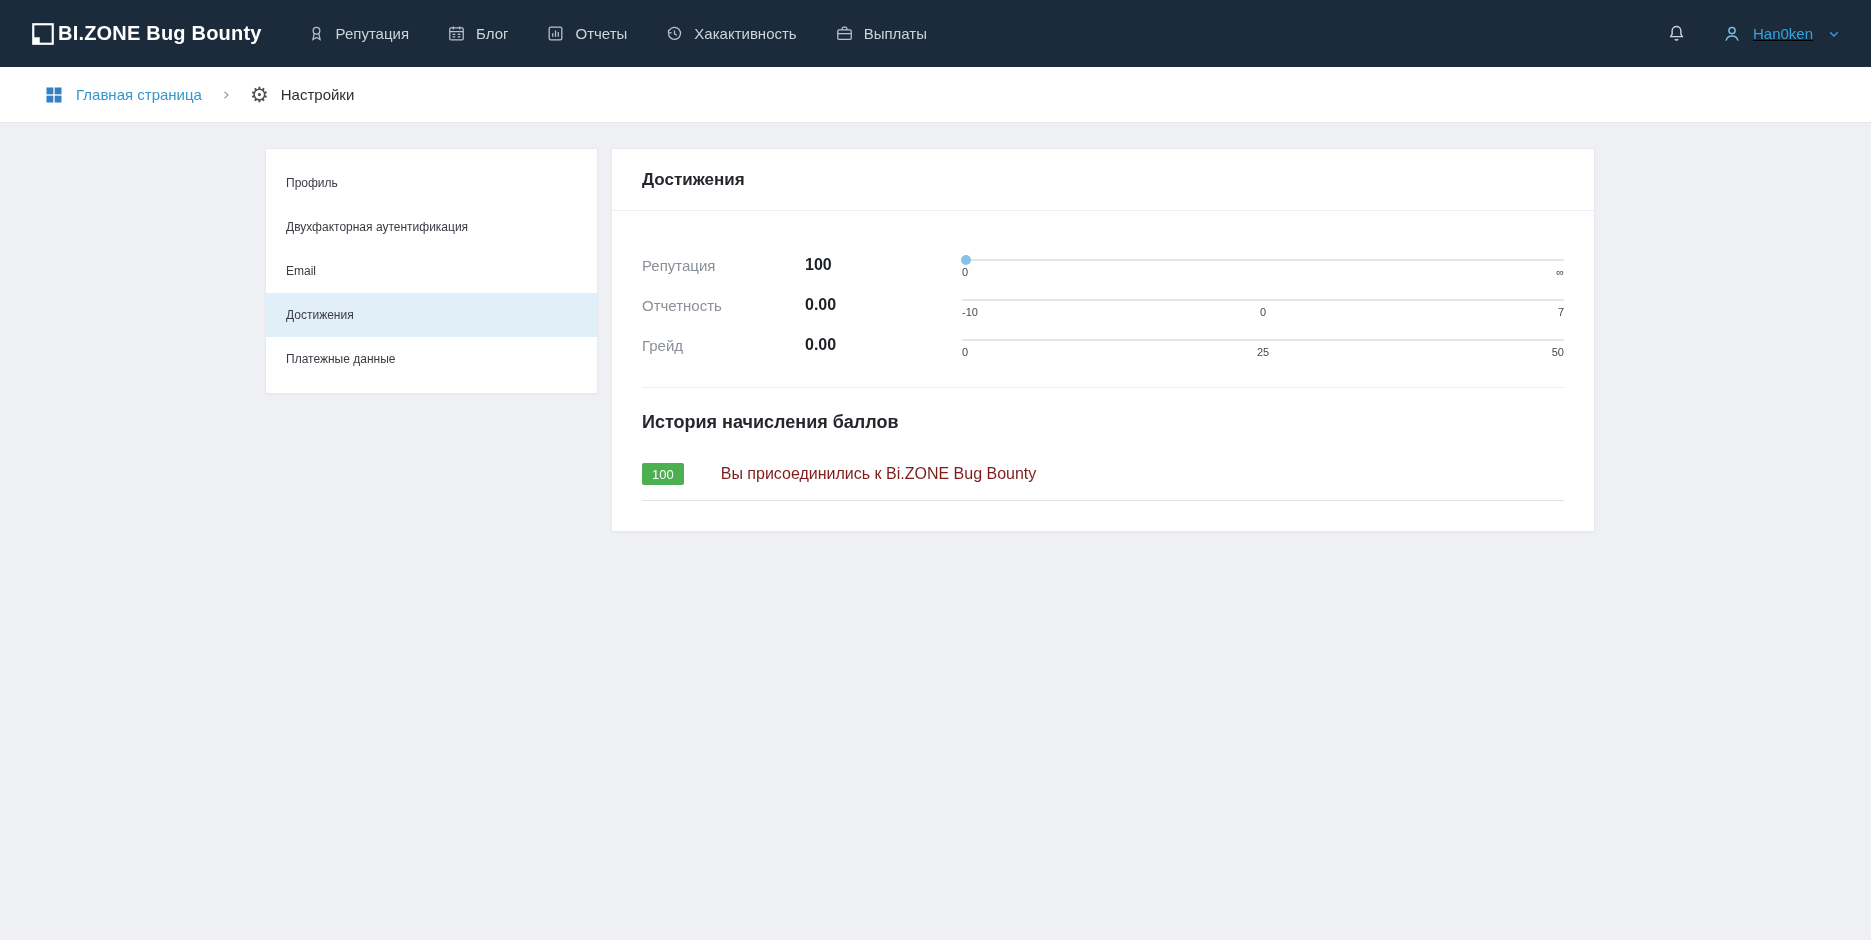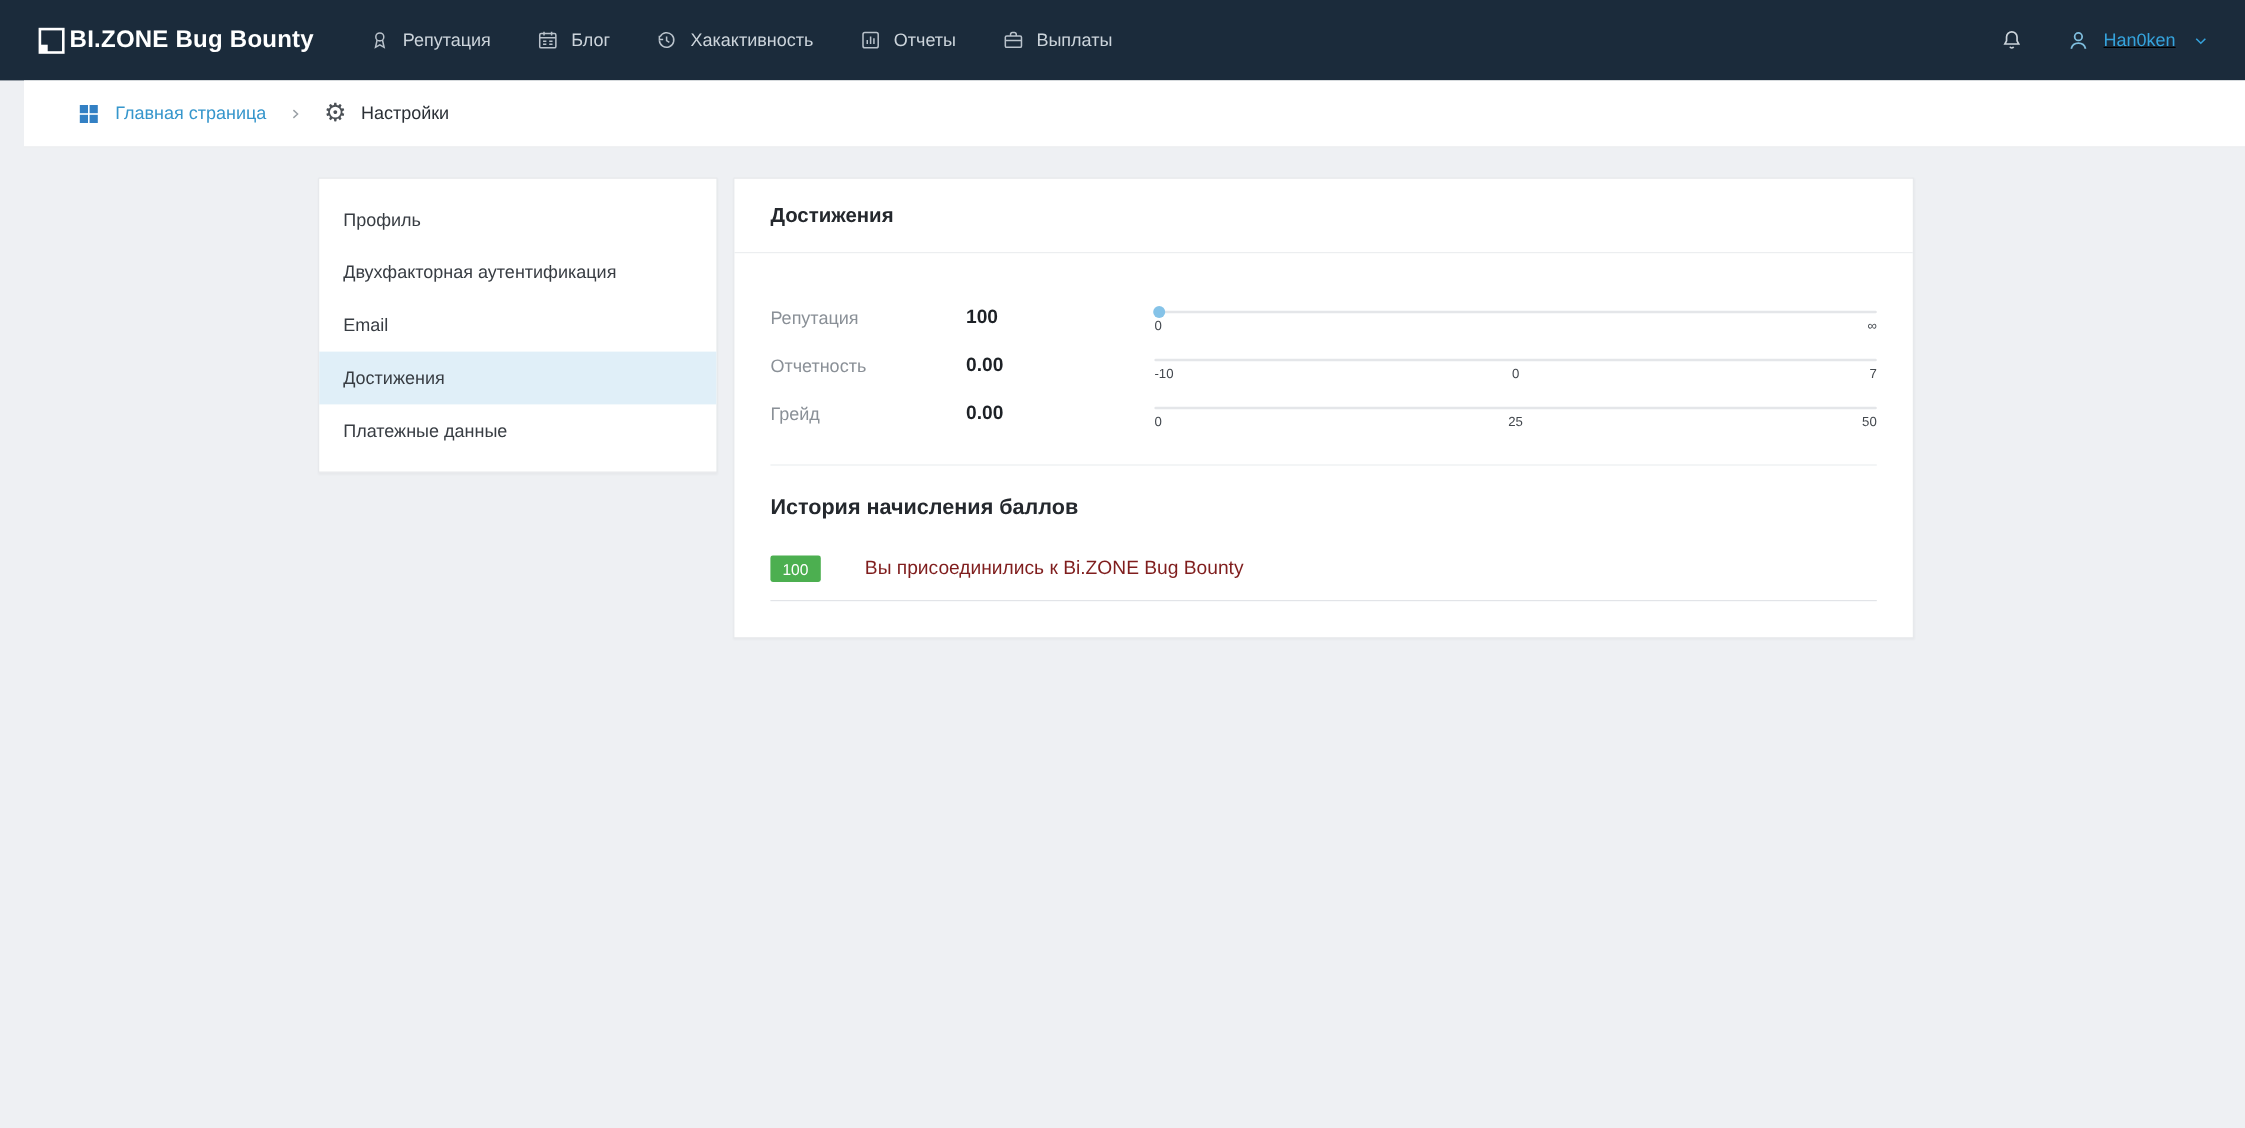--- a/index.html
+++ b/index.html
@@ -35,21 +35,21 @@
   .nav-right{margin-left:auto;display:flex;align-items:center;gap:30px;text-decoration:underline;}
   .bell-btn{color:#ccd4db;cursor:pointer;padding:4px;}
   .user-menu{display:flex;align-items:center;gap:10px;cursor:pointer;}
   .user-icon{color:#7fbede;}
   .user-name{color:var(--accent);font-size:15px;}
   .user-chevron{color:var(--accent);margin-left:4px;}
 
   
   .breadcrumb-bar{
     height:56px;background:#fff;border-bottom:1px solid #e6e8ec;
-    display:flex;align-items:center;padding:0 0 0 44px;gap:12px;margin-left:20px;
+    display:flex;align-items:center;padding:0 0 0 44px;gap:12px;
   }
   .crumb{display:flex;align-items:center;gap:12px;cursor:pointer;}
   .crumb-home-label{color:#3696cc;font-size:15px;}
   .crumb-sep{color:#9aa0a6;margin:0 6px;}
   .gear-glyph{font-size:21px;color:#4c5157;line-height:1;}
   .crumb-current-label{color:#2b3036;font-size:15px;cursor:default;}
 
   
   .content{
     display:flex;align-items:flex-start;gap:13px;
@@ -57,21 +57,21 @@
   }
   .card{
     background:#fff;border:1px solid #e7e9ec;border-radius:1px;
     box-shadow:0 1px 2px rgba(20,30,40,.03);
   }
 
   
   .settings-nav{width:333px;padding:12px 0;}
   .settings-nav-item{
     height:44px;display:flex;align-items:center;padding:0 20px;
-    font-size:15px;color:#383d43;cursor:pointer;white-space:nowrap;
+    font-size:12px;color:#383d43;cursor:pointer;white-space:nowrap;
   }
   .settings-nav-item.active{background:#e0eff8;}
 
   
   .achievements-card{width:984px;}
   .ach-header{
     height:62px;display:flex;align-items:center;padding:0 30px;
     font-size:17px;font-weight:700;color:#24282d;
     border-bottom:1px solid #eceef0;
   }
@@ -134,35 +134,35 @@
         <svg width="19" height="19" viewBox="0 0 24 24" fill="none" stroke="currentColor" stroke-width="1.6">
           <rect x="3.5" y="5" width="17" height="15" rx="1.5"></rect>
           <path d="M3.5 9.5h17M8 3.2V7M16 3.2V7M7 13h3.5M7 16.3h3.5M13.5 13H17M13.5 16.3H17"></path>
         </svg>
       </span>
       <span>Блог</span>
     </div>
     <div class="nav-item">
       <span class="nav-icon">
         <svg width="19" height="19" viewBox="0 0 24 24" fill="none" stroke="currentColor" stroke-width="1.6">
+          <rect x="4" y="4" width="16" height="16" rx="2"></rect>
+          <path d="M8.5 16v-4.2M12 16V8.2M15.5 16v-6"></path>
+        </svg>
+      </span>
+      <span>Отчеты</span>
+    </div>
+    <div class="nav-item">
+      <span class="nav-icon">
+        <svg width="19" height="19" viewBox="0 0 24 24" fill="none" stroke="currentColor" stroke-width="1.6">
           <path d="M5.2 8.4A7.6 7.6 0 1 1 4.4 12"></path>
           <path d="M4.4 7.2v4h4"></path>
           <path d="M12 8.2v4.2l2.9 1.9"></path>
         </svg>
       </span>
       <span>Хакактивность</span>
-    </div>
-    <div class="nav-item">
-      <span class="nav-icon">
-        <svg width="19" height="19" viewBox="0 0 24 24" fill="none" stroke="currentColor" stroke-width="1.6">
-          <rect x="4" y="4" width="16" height="16" rx="2"></rect>
-          <path d="M8.5 16v-4.2M12 16V8.2M15.5 16v-6"></path>
-        </svg>
-      </span>
-      <span>Отчеты</span>
     </div>
     <div class="nav-item">
       <span class="nav-icon">
         <svg width="19" height="19" viewBox="0 0 24 24" fill="none" stroke="currentColor" stroke-width="1.6">
           <rect x="3.5" y="7.5" width="17" height="12" rx="1.5"></rect>
           <path d="M9 7.5V5.8A1.8 1.8 0 0 1 10.8 4h2.4A1.8 1.8 0 0 1 15 5.8v1.7"></path>
           <path d="M3.5 12.2h17"></path>
         </svg>
       </span>
       <span>Выплаты</span>

